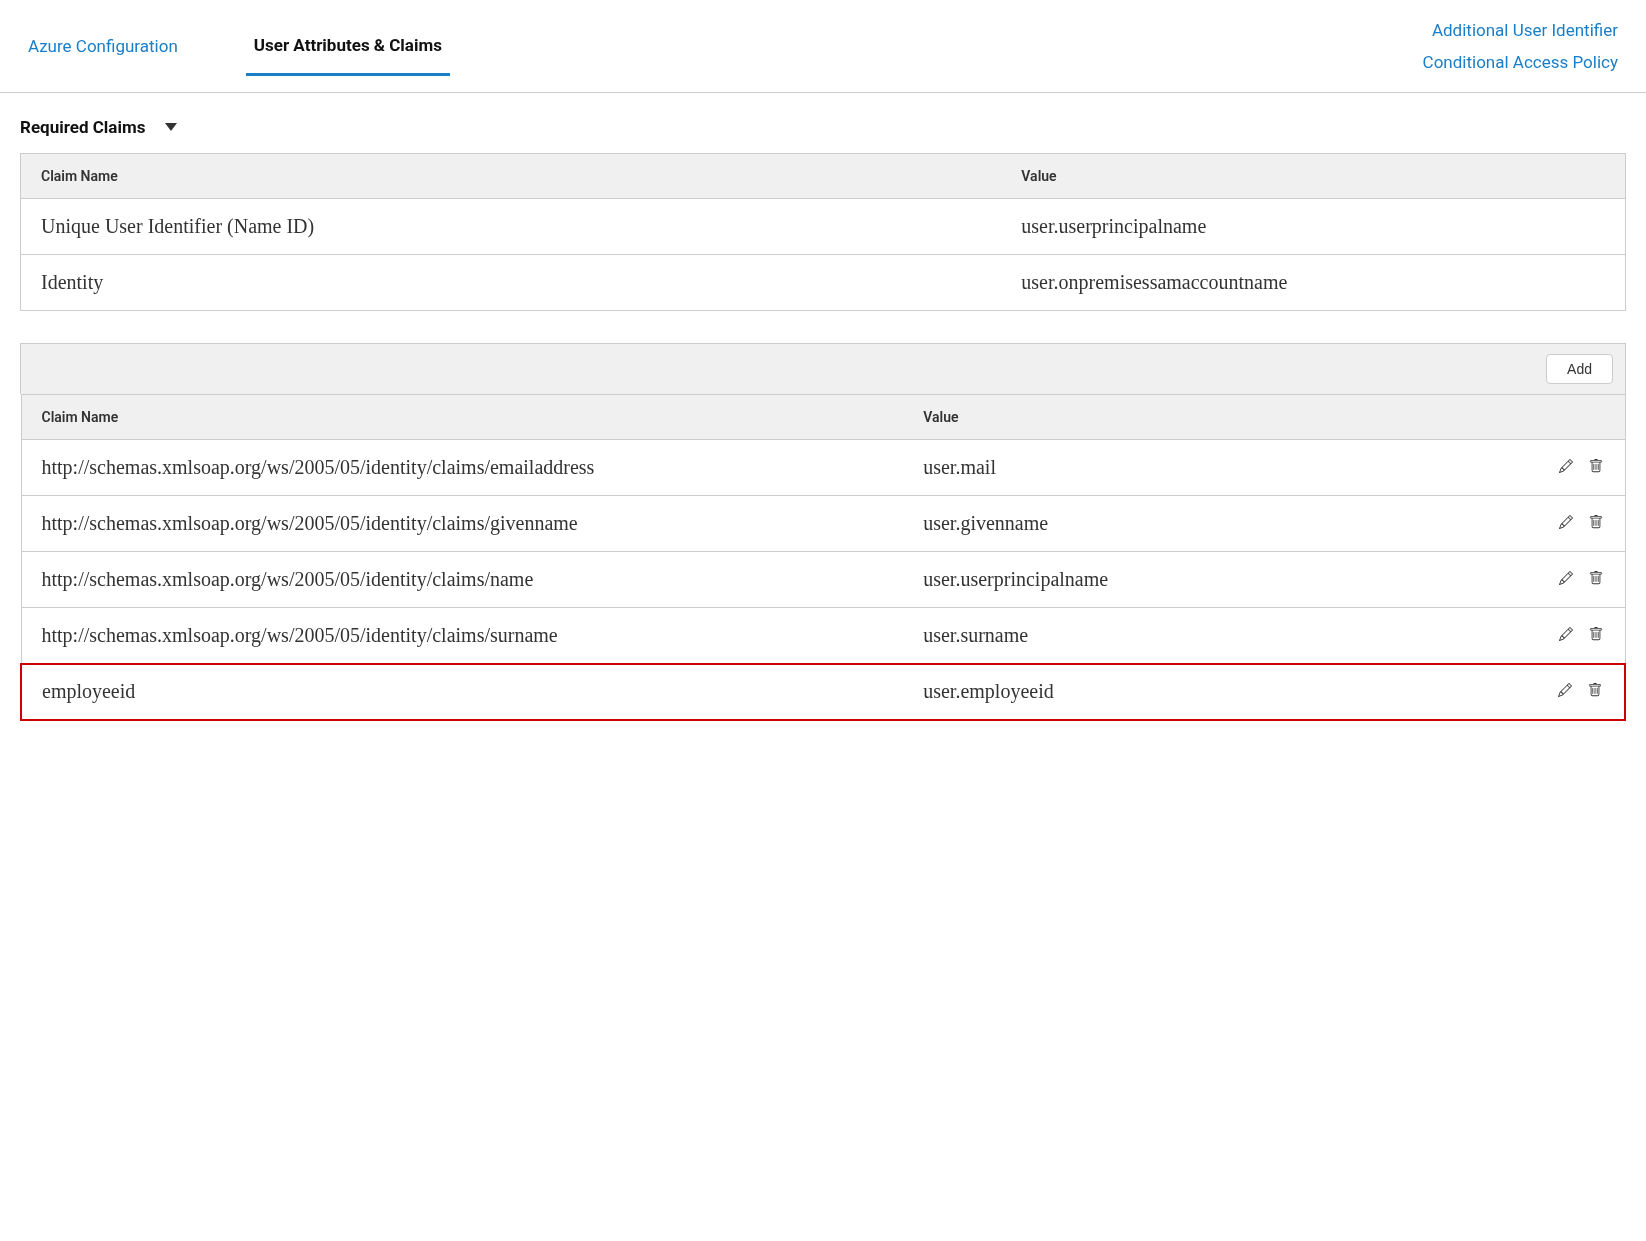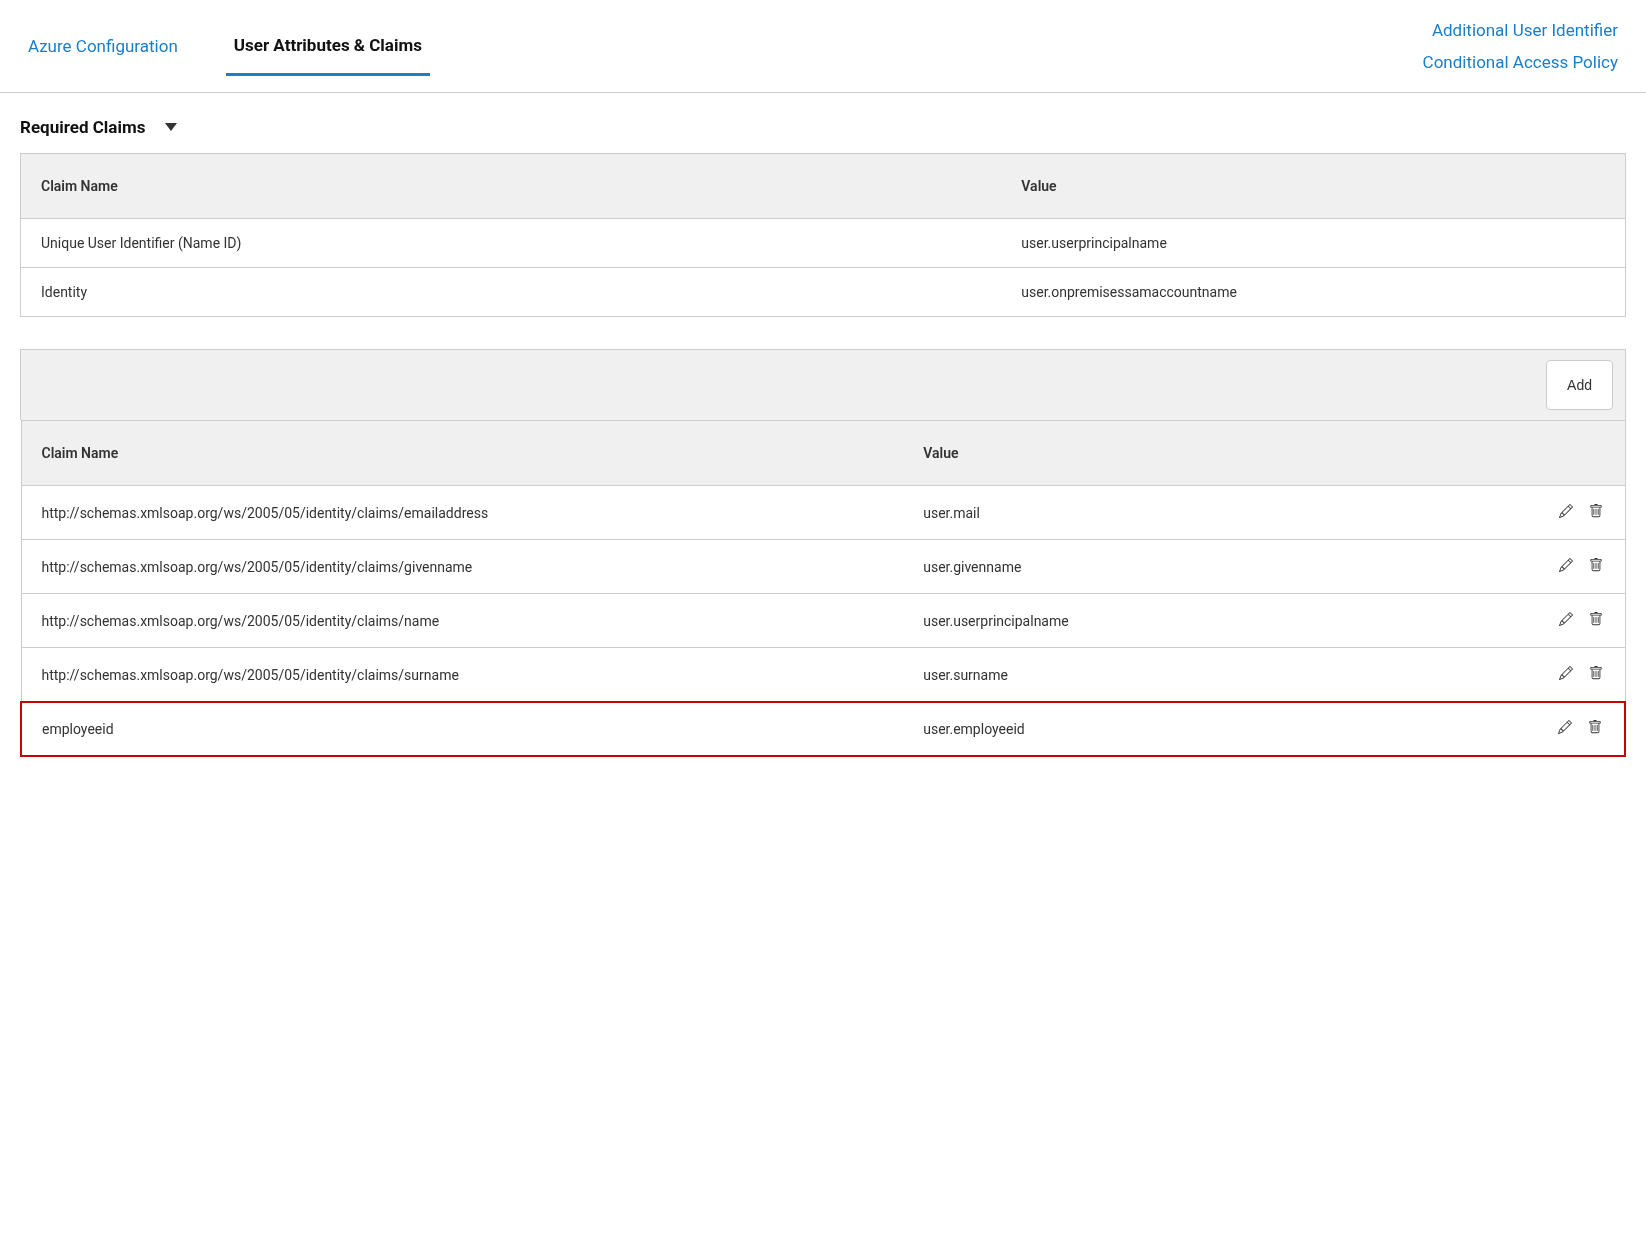--- a/index.html
+++ b/index.html
@@ -33,20 +33,21 @@
       color: #1a7ec8;
       text-decoration: none;
       position: relative;
       white-space: nowrap;
     }
 
     .nav-tab.active {
       color: #111;
       font-weight: 700;
       border-bottom: 3px solid #1a7ec8;
+      margin-left: 20px;
     }
 
     .nav-tab-right {
       margin-left: auto;
       display: flex;
       flex-direction: column;
       align-items: flex-end;
       gap: 4px;
     }
 
@@ -82,33 +83,34 @@
     
     .claims-table {
       width: 100%;
       border-collapse: collapse;
       border: 1px solid #ccc;
       margin-bottom: 32px;
     }
 
     .claims-table th {
       background: #f0f0f0;
-      padding: 24px 20px;
+      padding: 14px 20px;
       text-align: left;
       font-weight: 600;
       font-size: 14px;
       color: #333;
       border-bottom: 1px solid #ccc;
     }
 
     .claims-table td {
       padding: 16px 20px;
       border-bottom: 1px solid #ccc;
-      font-size: 14px;
+      font-size: 20px;
       vertical-align: middle;
+      font-family: Liberation Serif, serif;
     }
 
     .claims-table tr:last-child td {
       border-bottom: none;
     }
 
     .claims-table .col-name {
       width: 55%;
     }
 
@@ -125,21 +127,21 @@
     .table-toolbar {
       display: flex;
       justify-content: flex-end;
       padding: 10px 12px;
       background: #f0f0f0;
       border: 1px solid #ccc;
       border-bottom: none;
     }
 
     .btn-add {
-      padding: 16px 20px;
+      padding: 6px 20px;
       background: #fff;
       border: 1px solid #ccc;
       border-radius: 4px;
       cursor: pointer;
       font-size: 14px;
       color: #333;
     }
 
     
     .action-icons {

